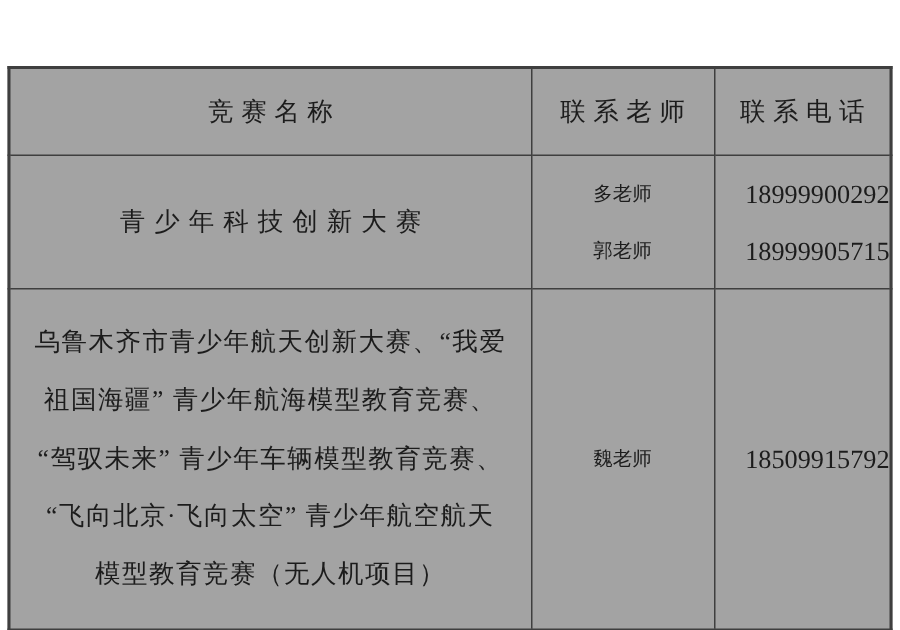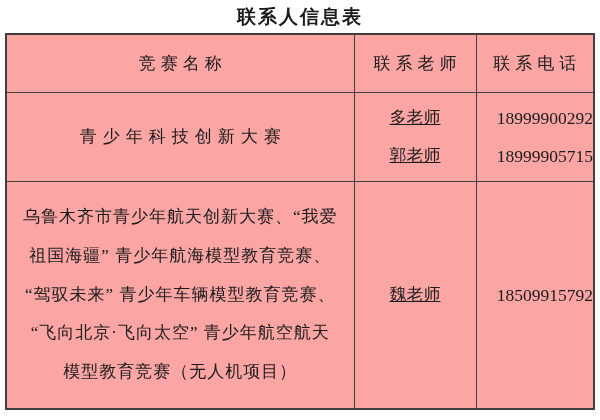--- a/index.html
+++ b/index.html
@@ -23,27 +23,27 @@
     width: 100%;
     text-align: center;
     font-size: 19px;
     font-weight: bold;
     letter-spacing: 2px;
     color: #1b1b1b;
   }
   table.contact-table {
     position: absolute;
     left: 5px;
-    top: 33px;
+    top: 44px;
     width: 588px;
     height: 377px;
     border-collapse: collapse;
     table-layout: fixed;
     border: 2px solid #3f3f3f;
-    background: #fca5a5;
+    background: #a3a3a3;
   }
   col.c1 { width: 348px; }
   col.c2 { width: 122px; }
   col.c3 { width: 118px; }
   tr.r-head { height: 54px; }
   tr.r1 { height: 83px; }
   tr.r2 { height: 194px; }
   tr.r3 { height: 46px; }
   th, td {
     border: 1.5px solid #3f3f3f;
@@ -62,34 +62,33 @@
   td.name-cell.spaced { letter-spacing: 6px; text-indent: 6px; }
   td.name-cell.slight { letter-spacing: 1px; }
   td.name-cell.multi { padding: 8px 5px; }
   .name-line {
     line-height: 38.8px;
     font-size: 17px;
     letter-spacing: 1px;
     text-align: center;
     white-space: nowrap;
   }
-  td.teacher-cell { font-size: 17px; text-decoration: underline; }
+  td.teacher-cell { font-size: 13px; }
   td.phone-cell {
     font-size: 17.5px;
     font-family: "Liberation Serif", "DejaVu Serif", serif;
     text-align: right;
   }
   .stack-line { line-height: 38px; }
 </style>
 </head>
 <body>
 
 <div class="page">
 
-  <div class="doc-title">联系人信息表</div>
 
   <table class="contact-table">
     <colgroup>
       <col class="c1">
       <col class="c2">
       <col class="c3">
     </colgroup>
     <tbody>
 
       <tr class="r-head">

